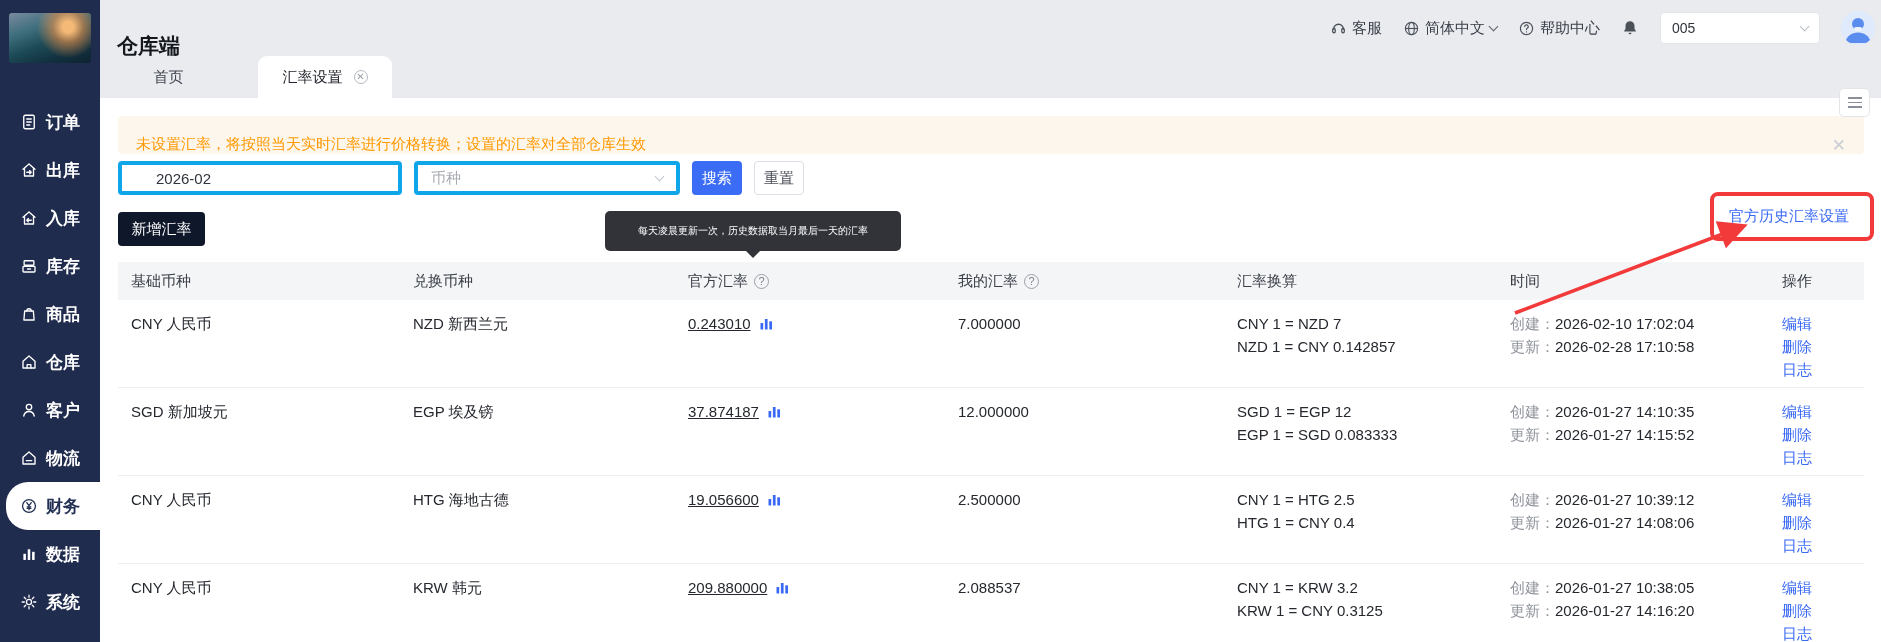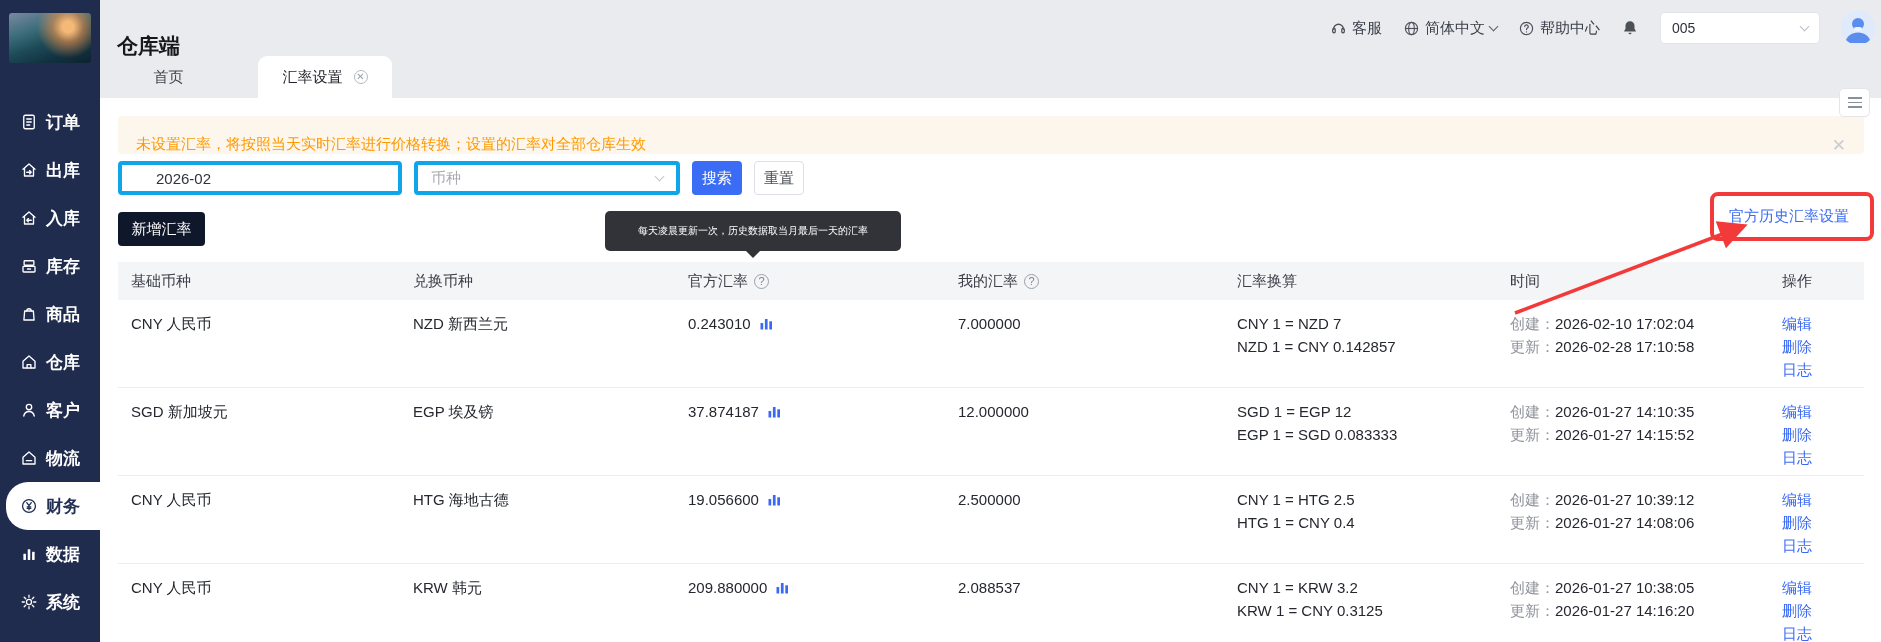--- a/index.html
+++ b/index.html
@@ -77,21 +77,21 @@
            align-items:center; font-size:15px; color:#383d46; }
   .th-flex { display:flex; align-items:center; gap:6px; }
   .help-dot { width:15px; height:15px; border:1px solid #9aa0a8; border-radius:50%; color:#7d828b; font-size:11px;
               display:inline-flex; align-items:center; justify-content:center; line-height:1; cursor:pointer; }
   .th-right { text-align:right; }
 
   .rows { position:absolute; left:18px; top:202px; width:1746px; }
   .row { min-height:88px; border-bottom:1px solid #eceef2; padding-top:12px; align-items:start;
          font-size:15px; color:#25282e; line-height:23px; }
   .row:last-child { min-height:74px; }
-  .cell-official { display:flex; align-items:center; gap:9px; }
+  .cell-official { display:flex; align-items:center; gap:9px;text-decoration:underline; }
   .mini-chart { width:13px; height:13px; display:inline-flex; cursor:pointer; }
   .t-lbl { color:#8f939b; }
   .cell-actions { display:flex; flex-direction:column; align-items:flex-end; }
   .cell-actions .link { line-height:23px; }
 </style>
 </head>
 <body>
 
 <div class="app">
 

